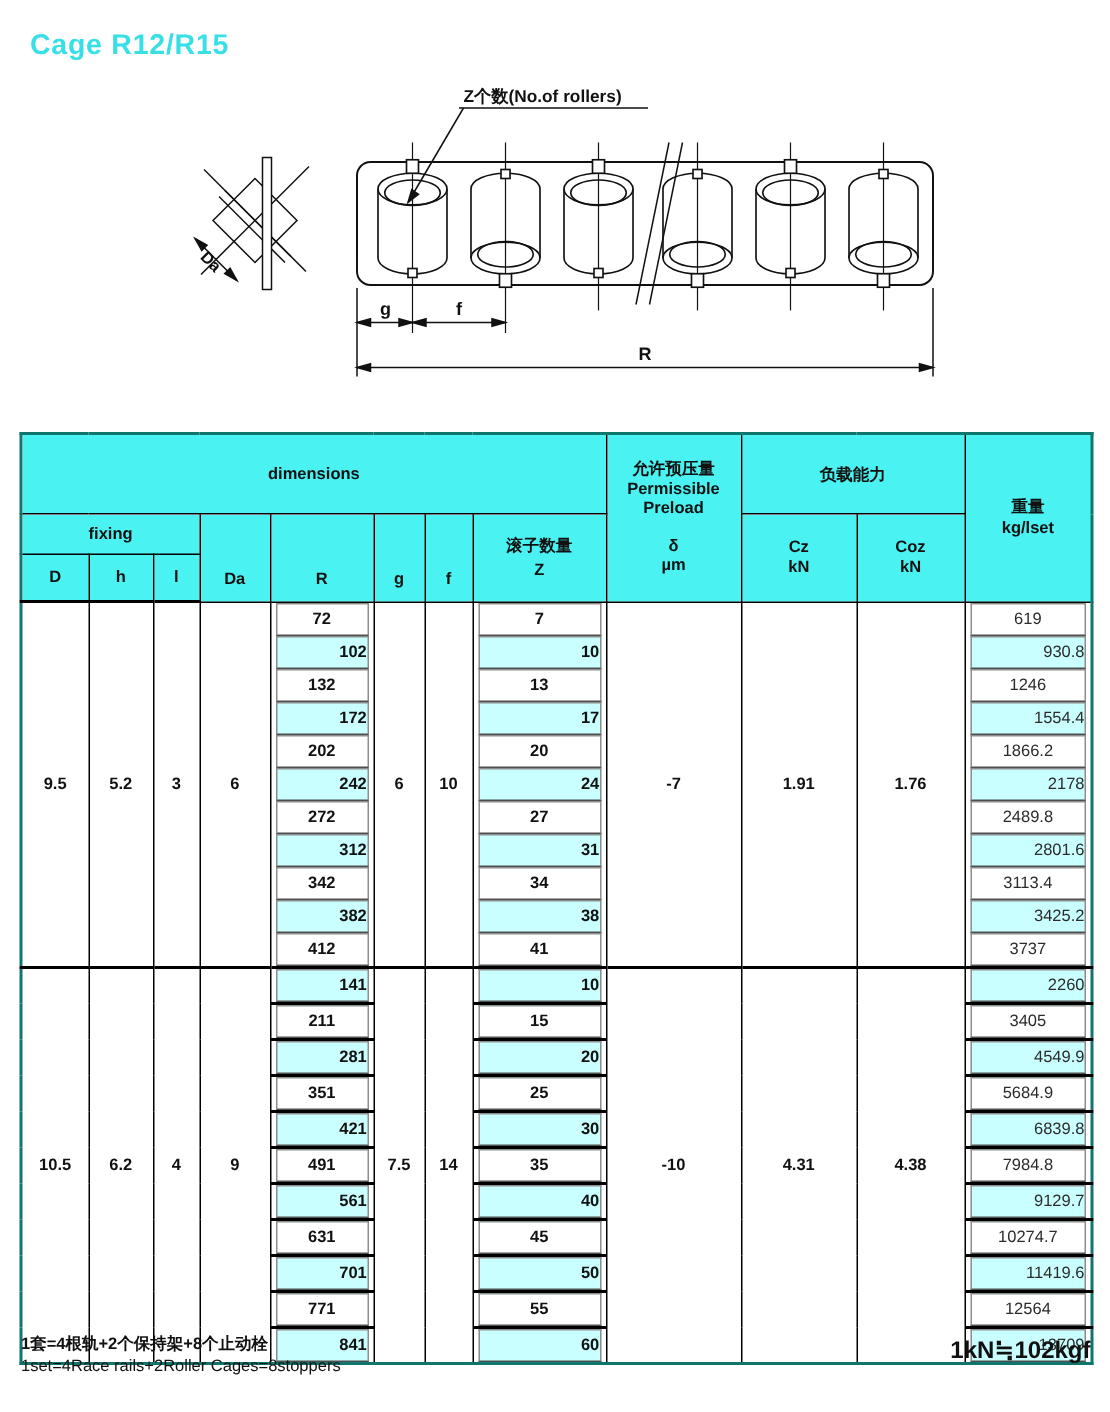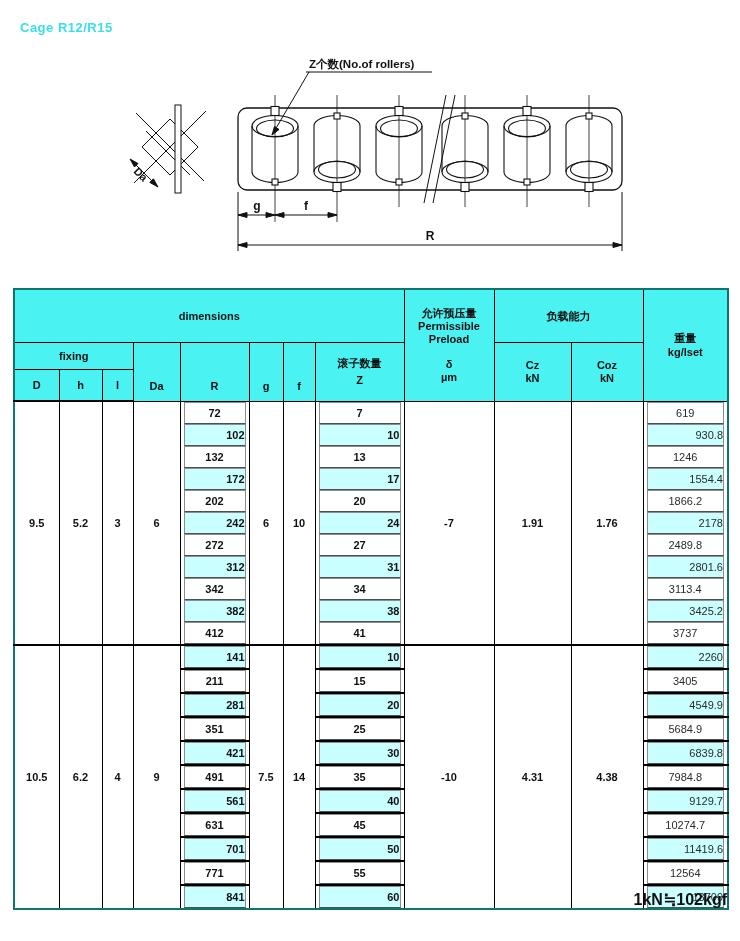--- a/index.html
+++ b/index.html
@@ -1,19 +1,19 @@
 <!DOCTYPE html>
 <html><head>
 <meta charset="utf-8">
 <style>
   html,body{margin:0;padding:0;background:#fff;}
   body{width:740px;height:941px;position:relative;font-family:"Liberation Sans","DejaVu Sans",sans-serif;color:#111;}
   .page{position:absolute;inset:0;overflow:hidden;}
 
-  .title{position:absolute;left:20px;top:20px;font-size:13px;font-weight:bold;color:#38dfe6;letter-spacing:.5px;}
+  .title{position:absolute;left:20px;top:20px;font-size:19px;font-weight:bold;color:#38dfe6;letter-spacing:.5px;}
 
   svg.diagram{position:absolute;left:0;top:45px;}
   svg.diagram text{font-family:"Liberation Sans","DejaVu Sans",sans-serif;fill:#111;}
 
   .unit-note{position:absolute;top:271px;right:13px;font-size:11px;font-weight:bold;margin-top:36px;}
 
   table.spec{position:absolute;left:13px;top:288px;width:714px;border-collapse:collapse;table-layout:fixed;
              font-size:11px;border:2px solid #0f766e;}
   .spec th,.spec td{border:1px solid #000;padding:0;text-align:center;vertical-align:middle;overflow:hidden;}
   .spec thead th{background:#4af2f2;font-weight:bold;font-size:11px;}
@@ -492,15 +492,19 @@
           <td class="boxcol zcol">
             <div class="box shade">60</div>
           </td>
           <td class="boxcol wcol">
             <div class="box shade">13709</div>
           </td>
         </tr>
       </tbody>
   </table>
 
+  <div class="footnotes">
+    <div class="cn">1套=4根轨+2个保持架+8个止动栓</div>
+    <div class="en">1set=4Race rails+2Roller Cages=8stoppers</div>
+  </div>
   <div class="conv">1kN≒102kgf</div>
 
 </div>
 
 </body></html>

